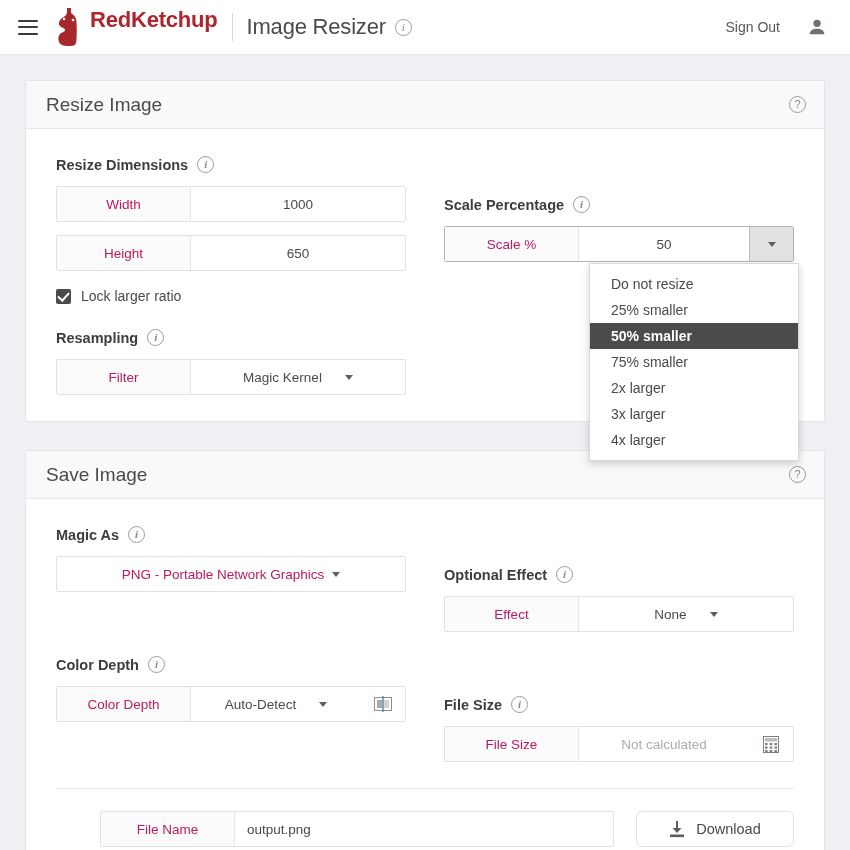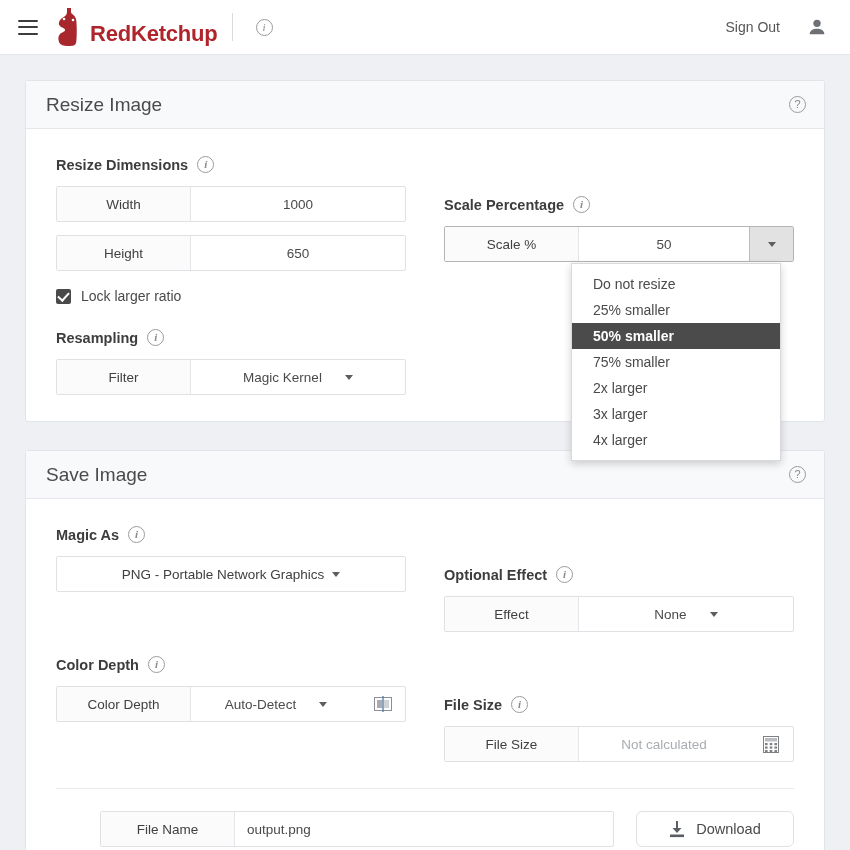--- a/index.html
+++ b/index.html
@@ -21,21 +21,21 @@
     padding: 0 22px 0 18px;
   }
   .hamburger {
     width: 20px; height: 15px;
     display: flex; flex-direction: column; justify-content: space-between;
     cursor: pointer;
     margin-right: 18px;
   }
   .hamburger span { display: block; height: 2px; background: #3c3c3c; border-radius: 1px; }
 
-  .brand { display: flex; align-items: flex-end; cursor: pointer; }
+  .brand { display: flex; align-items: flex-start; cursor: pointer; }
   .logo-bottle { width: 26px; height: 40px; margin-right: 8px; }
   .brand-name {
     color: #b0252b;
     font-size: 22px;
     font-weight: bold;
     letter-spacing: -0.2px;
   }
   .brand-sep {
     width: 1px; height: 28px; background: #d8dade;
     margin: 0 14px;
@@ -105,21 +105,21 @@
     height: 36px;
     background: #fff;
     overflow: hidden;
   }
   .igroup + .igroup { margin-top: 13px; }
   .ilabel {
     width: 134px;
     background: #fbfbfc;
     border-right: 1px solid #e4e6e9;
     display: flex; align-items: center; justify-content: center;
-    font-size: 13.5px; color: #404040;
+    font-size: 13.5px; color: #be185d;
     flex: none;
   }
   .ival {
     flex: 1;
     display: flex; align-items: center; justify-content: center;
     font-size: 13.5px; color: #4a4a4a;
     position: relative;
     cursor: text;
   }
   .ival.left { justify-content: flex-start; padding-left: 12px; }
@@ -166,21 +166,21 @@
     transform: rotate(42deg);
   }
   .checklabel { font-size: 14px; color: #4a4a4a; }
 
   .sublabel-gap { margin-top: 26px; }
 
   
   .menu-wrap { position: relative; }
   .dropmenu {
     position: absolute;
-    top: 37px; left: 127px;
+    top: 37px; left: 145px;
     width: 210px;
     background: #fff;
     border: 1px solid #d7d9dc;
     box-shadow: 0 3px 8px rgba(0,0,0,0.18);
     padding: 7px 0;
     z-index: 40;
   }
   .dropitem {
     height: 26px;
     display: flex; align-items: center;
@@ -218,20 +218,21 @@
     <svg class="logo-bottle" viewBox="0 0 26 40">
       <path d="M11 1 h4 v4 c0 2 4 3 5 7 c1 4 1 20 0 24 c-1 3 -4 3 -8 3 c-4 0 -8 -1 -9 -4 c-1 -3 -1 -6 1 -8 c2 -2 5 -2 5 -4 c0 -2 -3 -2 -5 -4 c-2 -2 -1 -5 1 -7 c2 -2 6 -3 6 -7 z" fill="#a8272c"></path>
       <circle cx="8" cy="12" r="1.3" fill="#ffffff"></circle>
       <circle cx="17" cy="13" r="1.3" fill="#ffffff"></circle>
     </svg>
     <span class="brand-name">RedKetchup</span>
   </div>
 
   <div class="brand-sep"></div>
 
+  <span class="app-title">Image Resizer</span>
   <span class="icon-circle title-info">i</span>
 
   <div class="topbar-right">
     <span class="signout">Sign Out</span>
     <span class="avatar-icon">
       <svg width="22" height="22" viewBox="0 0 24 24" fill="#6d7175">
         <circle cx="12" cy="8" r="4"></circle>
         <path d="M4 20c0-4 3.6-6 8-6s8 2 8 6z"></path>
       </svg>
     </span>

